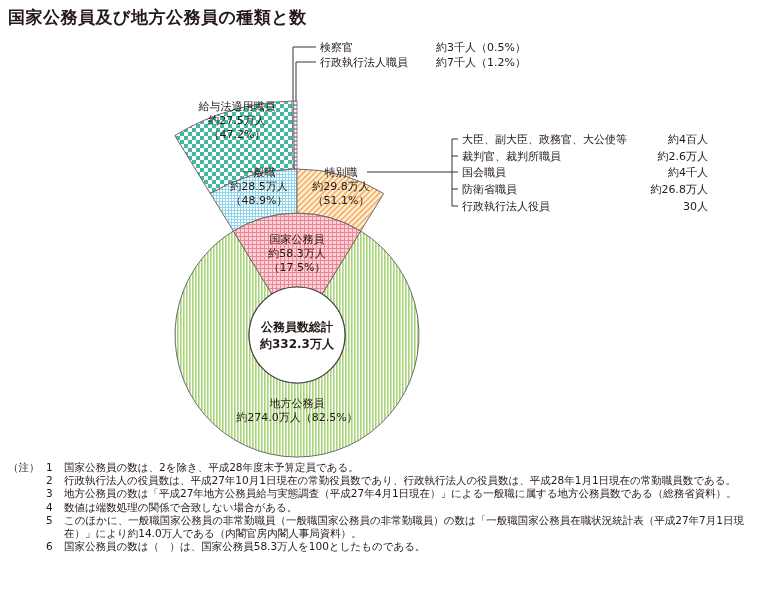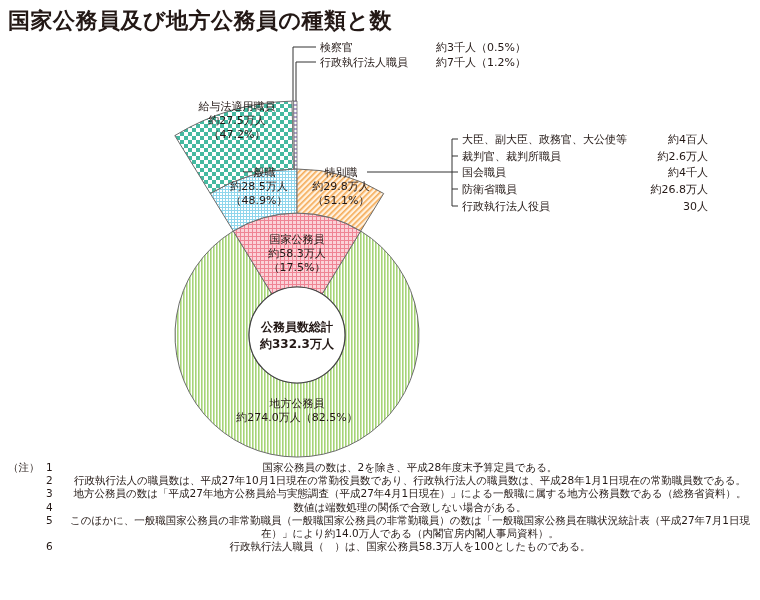--- a/index.html
+++ b/index.html
@@ -1,26 +1,26 @@
 <!DOCTYPE html>
 <html><head>
 <meta charset="utf-8">
 <style>
   html, body { margin:0; padding:0; background:#ffffff; }
   body { width:760px; height:600px; position:relative; overflow:hidden;
          font-family:"DejaVu Sans","Liberation Sans",sans-serif; color:#231815; }
-  .title { position:absolute; left:8px; top:6px; font-size:22px; font-weight:bold; letter-spacing:0.5px; color:#231815; }
+  .title { position:absolute; left:8px; top:6px; font-size:17px; font-weight:bold; letter-spacing:0.5px; color:#231815; }
   svg.chart { position:absolute; left:0; top:0; }
   .lbl { font-size:11px; fill:#231815; }
   .lbl-b { font-size:12px; font-weight:bold; fill:#231815; }
   .notes { position:absolute; left:8px; top:461px; width:748px; font-size:10.5px; line-height:13.2px; color:#231815; }
   .note-row { display:flex; }
   .note-head { width:38px; flex:none; }
   .note-num { width:18px; flex:none; text-align:left; }
-  .note-text { flex:1;text-align:center; }
+  .note-text { flex:1; }
 </style>
 </head>
 <body>
 
 <div class="title">国家公務員及び地方公務員の種類と数</div>
 
 <svg class="chart" width="760" height="460" viewBox="0 0 760 460">
   <defs>
     <pattern id="pGreen" width="3" height="3" patternUnits="userSpaceOnUse">
       <rect width="3" height="3" fill="#ffffff"></rect>
@@ -116,35 +116,35 @@
 
 <div class="notes">
   <div class="note-row">
     <span class="note-head">（注）</span>
     <span class="note-num">1</span>
     <span class="note-text">国家公務員の数は、2を除き、平成28年度末予算定員である。</span>
   </div>
   <div class="note-row">
     <span class="note-head"></span>
     <span class="note-num">2</span>
-    <span class="note-text">行政執行法人の職員数は、平成27年10月1日現在の常勤役員数であり、行政執行法人の職員数は、平成28年1月1日現在の常勤職員数である。</span>
+    <span class="note-text">行政執行法人の役員数は、平成27年10月1日現在の常勤役員数であり、行政執行法人の役員数は、平成28年1月1日現在の常勤職員数である。</span>
   </div>
   <div class="note-row">
     <span class="note-head"></span>
     <span class="note-num">3</span>
     <span class="note-text">地方公務員の数は「平成27年地方公務員給与実態調査（平成27年4月1日現在）」による一般職に属する地方公務員数である（総務省資料）。</span>
   </div>
   <div class="note-row">
     <span class="note-head"></span>
     <span class="note-num">4</span>
     <span class="note-text">数値は端数処理の関係で合致しない場合がある。</span>
   </div>
   <div class="note-row">
     <span class="note-head"></span>
     <span class="note-num">5</span>
     <span class="note-text">このほかに、一般職国家公務員の非常勤職員（一般職国家公務員の非常勤職員）の数は「一般職国家公務員在職状況統計表（平成27年7月1日現在）」により約14.0万人である（内閣官房内閣人事局資料）。</span>
   </div>
   <div class="note-row">
     <span class="note-head"></span>
     <span class="note-num">6</span>
-    <span class="note-text">行政執行法人職員（　）は、国家公務員58.3万人を100としたものである。</span>
+    <span class="note-text">国家公務員の数は（　）は、国家公務員58.3万人を100としたものである。</span>
   </div>
 </div>
 
 </body></html>

